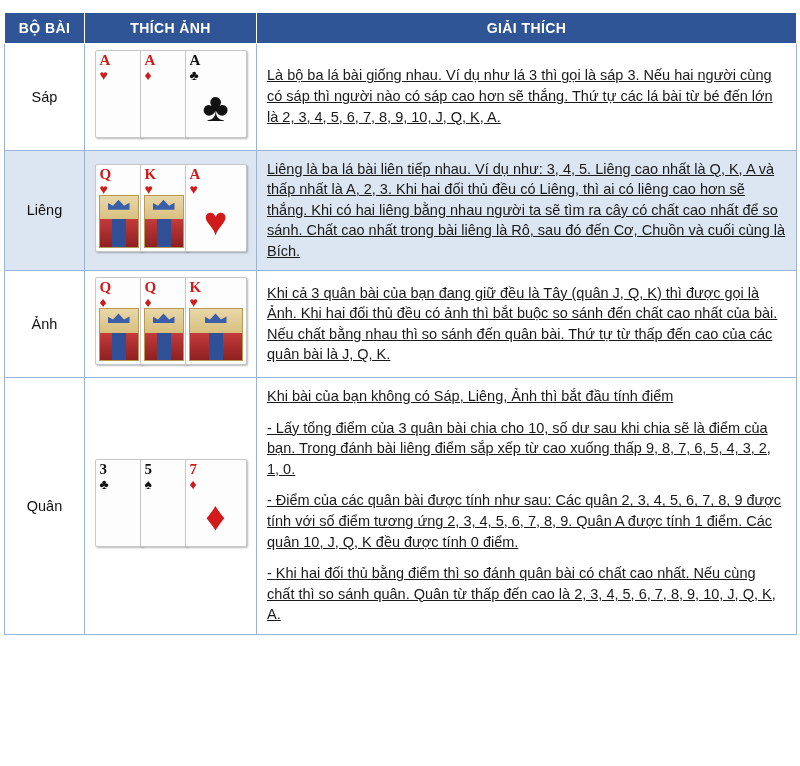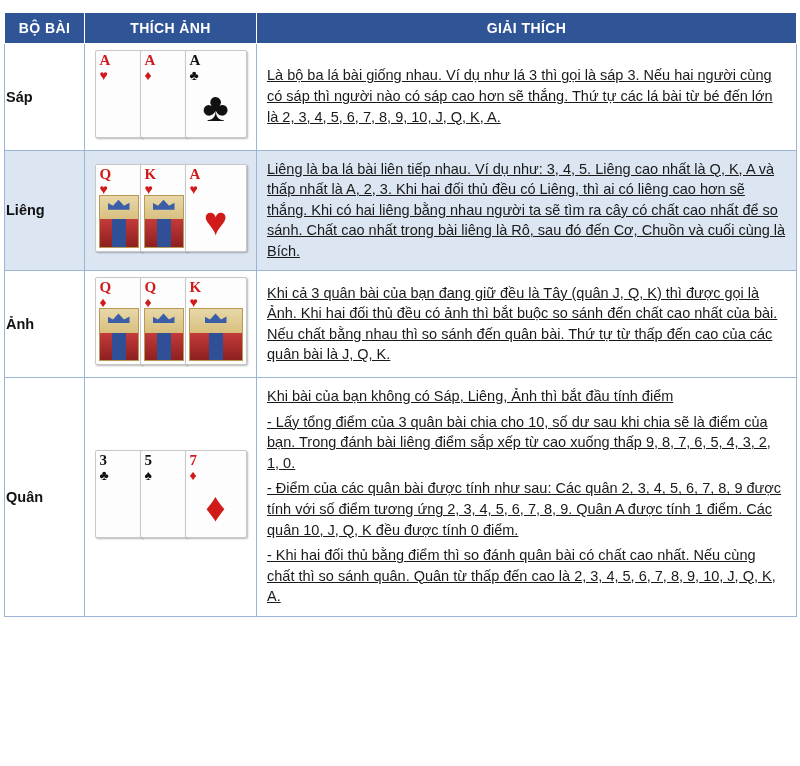--- a/index.html
+++ b/index.html
@@ -43,39 +43,40 @@
     font-family: "Liberation Sans", sans-serif;
   }
   .col-name { width: 80px; }
   .col-img  { width: 172px; }
   .col-desc { width: 540px; }
 
   .row-alt td { background: #dce6f2; }
   .row-plain td { background: #ffffff; }
 
   .name-cell {
-    font-weight: bold;
+    text-align: center;
+    font-weight: normal;
     font-size: 15px;
     color: #111111;
   }
   .img-cell {
     text-align: center;
     padding: 6px 2px;
   }
   .desc-cell {
     padding: 8px 10px 9px 10px;
     text-align: left;
     color: #1a1a1a;
     text-decoration: underline;
   }
   .desc-cell p {
     margin: 0;
   }
   .desc-cell p + p {
-    margin-top: 5px;
+    margin-top: 11px;
   }
 
   
   .cards {
     display: inline-flex;
     align-items: flex-start;
     justify-content: center;
   }
   .card {
     position: relative;

